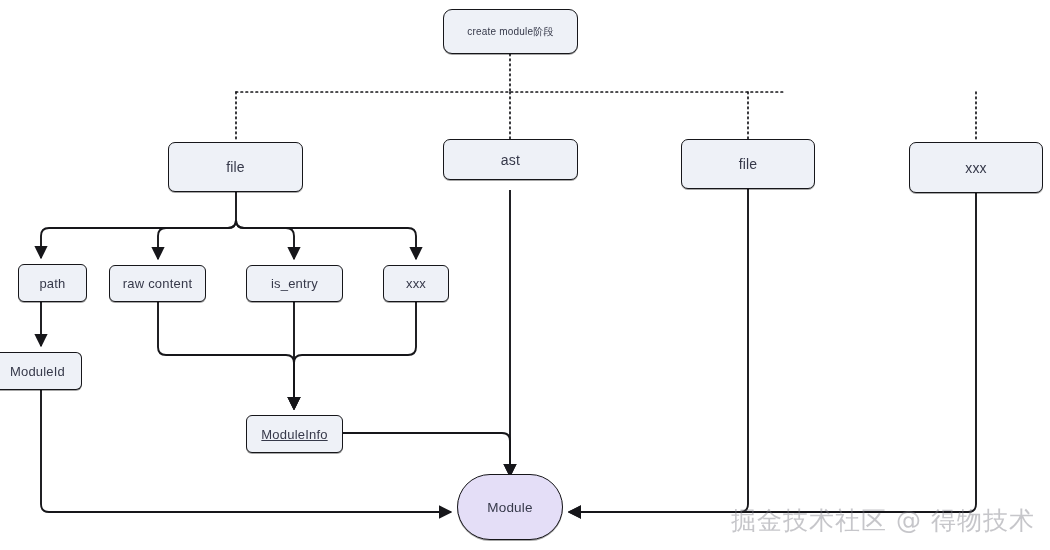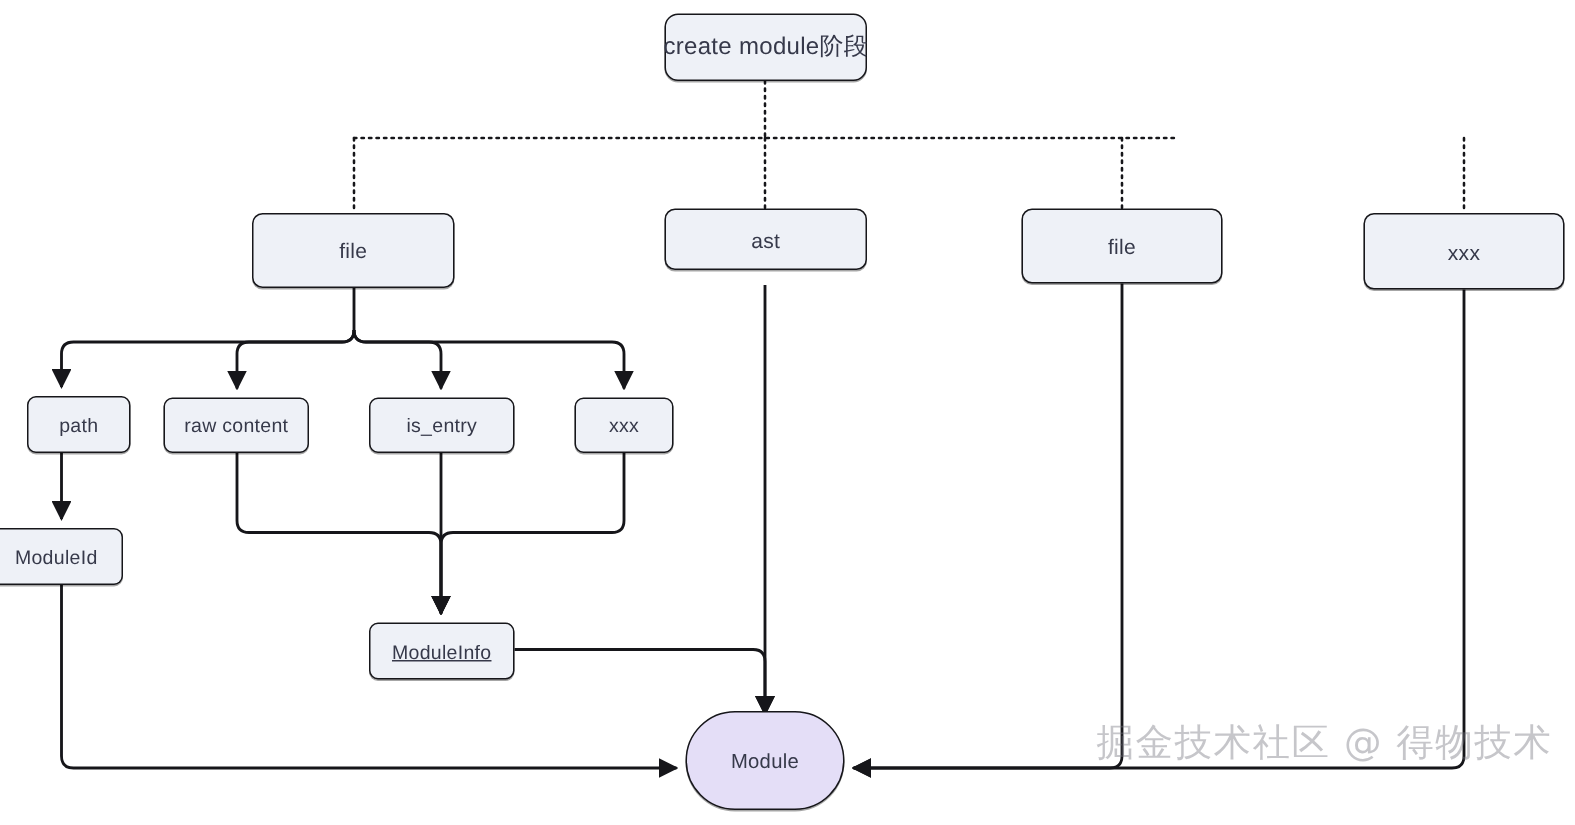--- a/index.html
+++ b/index.html
@@ -35,21 +35,21 @@
     border: 1.6px solid #16161a;
     border-radius: 7px;
     color: #36394a;
     font-size: 14px;
     letter-spacing: .2px;
     white-space: nowrap;
     box-shadow: 0 1px 0 rgba(0,0,0,.35);
   }
   .node.stage {
     border-radius: 9px;
-    font-size: 16px;
+    font-size: 10px;
   }
   .node.small {
     font-size: 13px;
     border-radius: 6px;
   }
   .node.module {
     background: #e4def7;
     border-radius: 46px;
     font-size: 13.5px;
   }
@@ -168,15 +168,15 @@
   </div>
 
   <div class="node small" style="left:246px; top:415px; width:97px; height:38px;text-decoration:underline;">
     <span>ModuleInfo</span>
   </div>
 
   <div class="node module" style="left:457px; top:474px; width:106px; height:66px;">
     <span>Module</span>
   </div>
 
-  <div class="watermark" style="left:731px; top:478px;">掘金技术社区 @ 得物技术</div>
+  <div class="watermark" style="left:731px; top:504px;">掘金技术社区 @ 得物技术</div>
 
 </div>
 
 </body></html>

